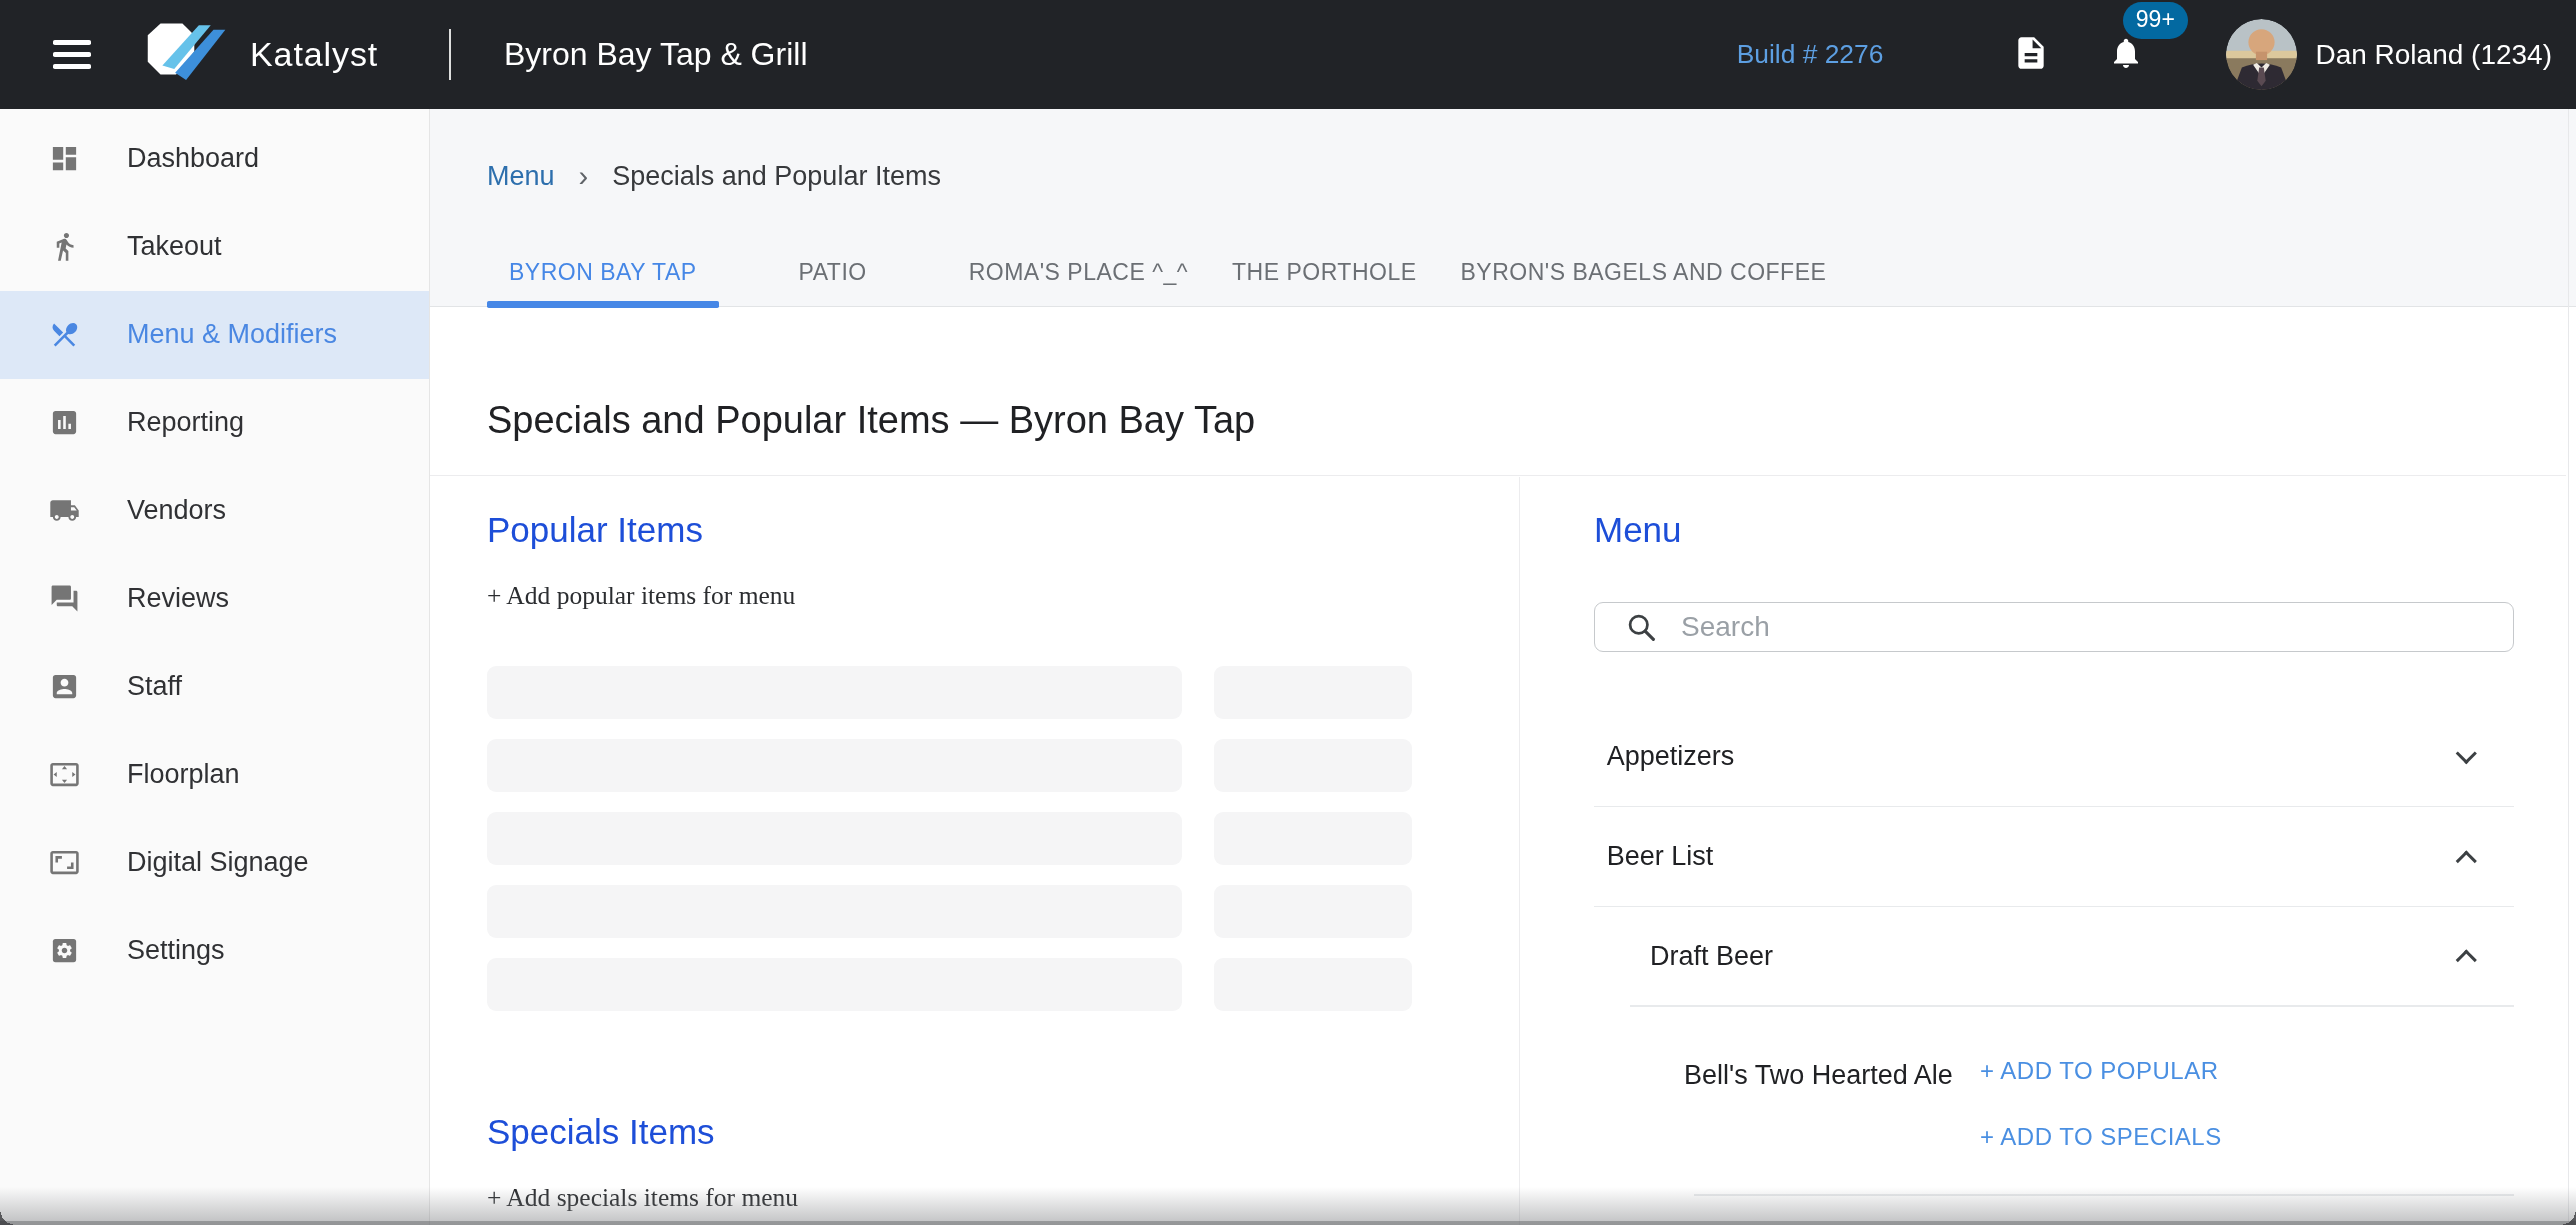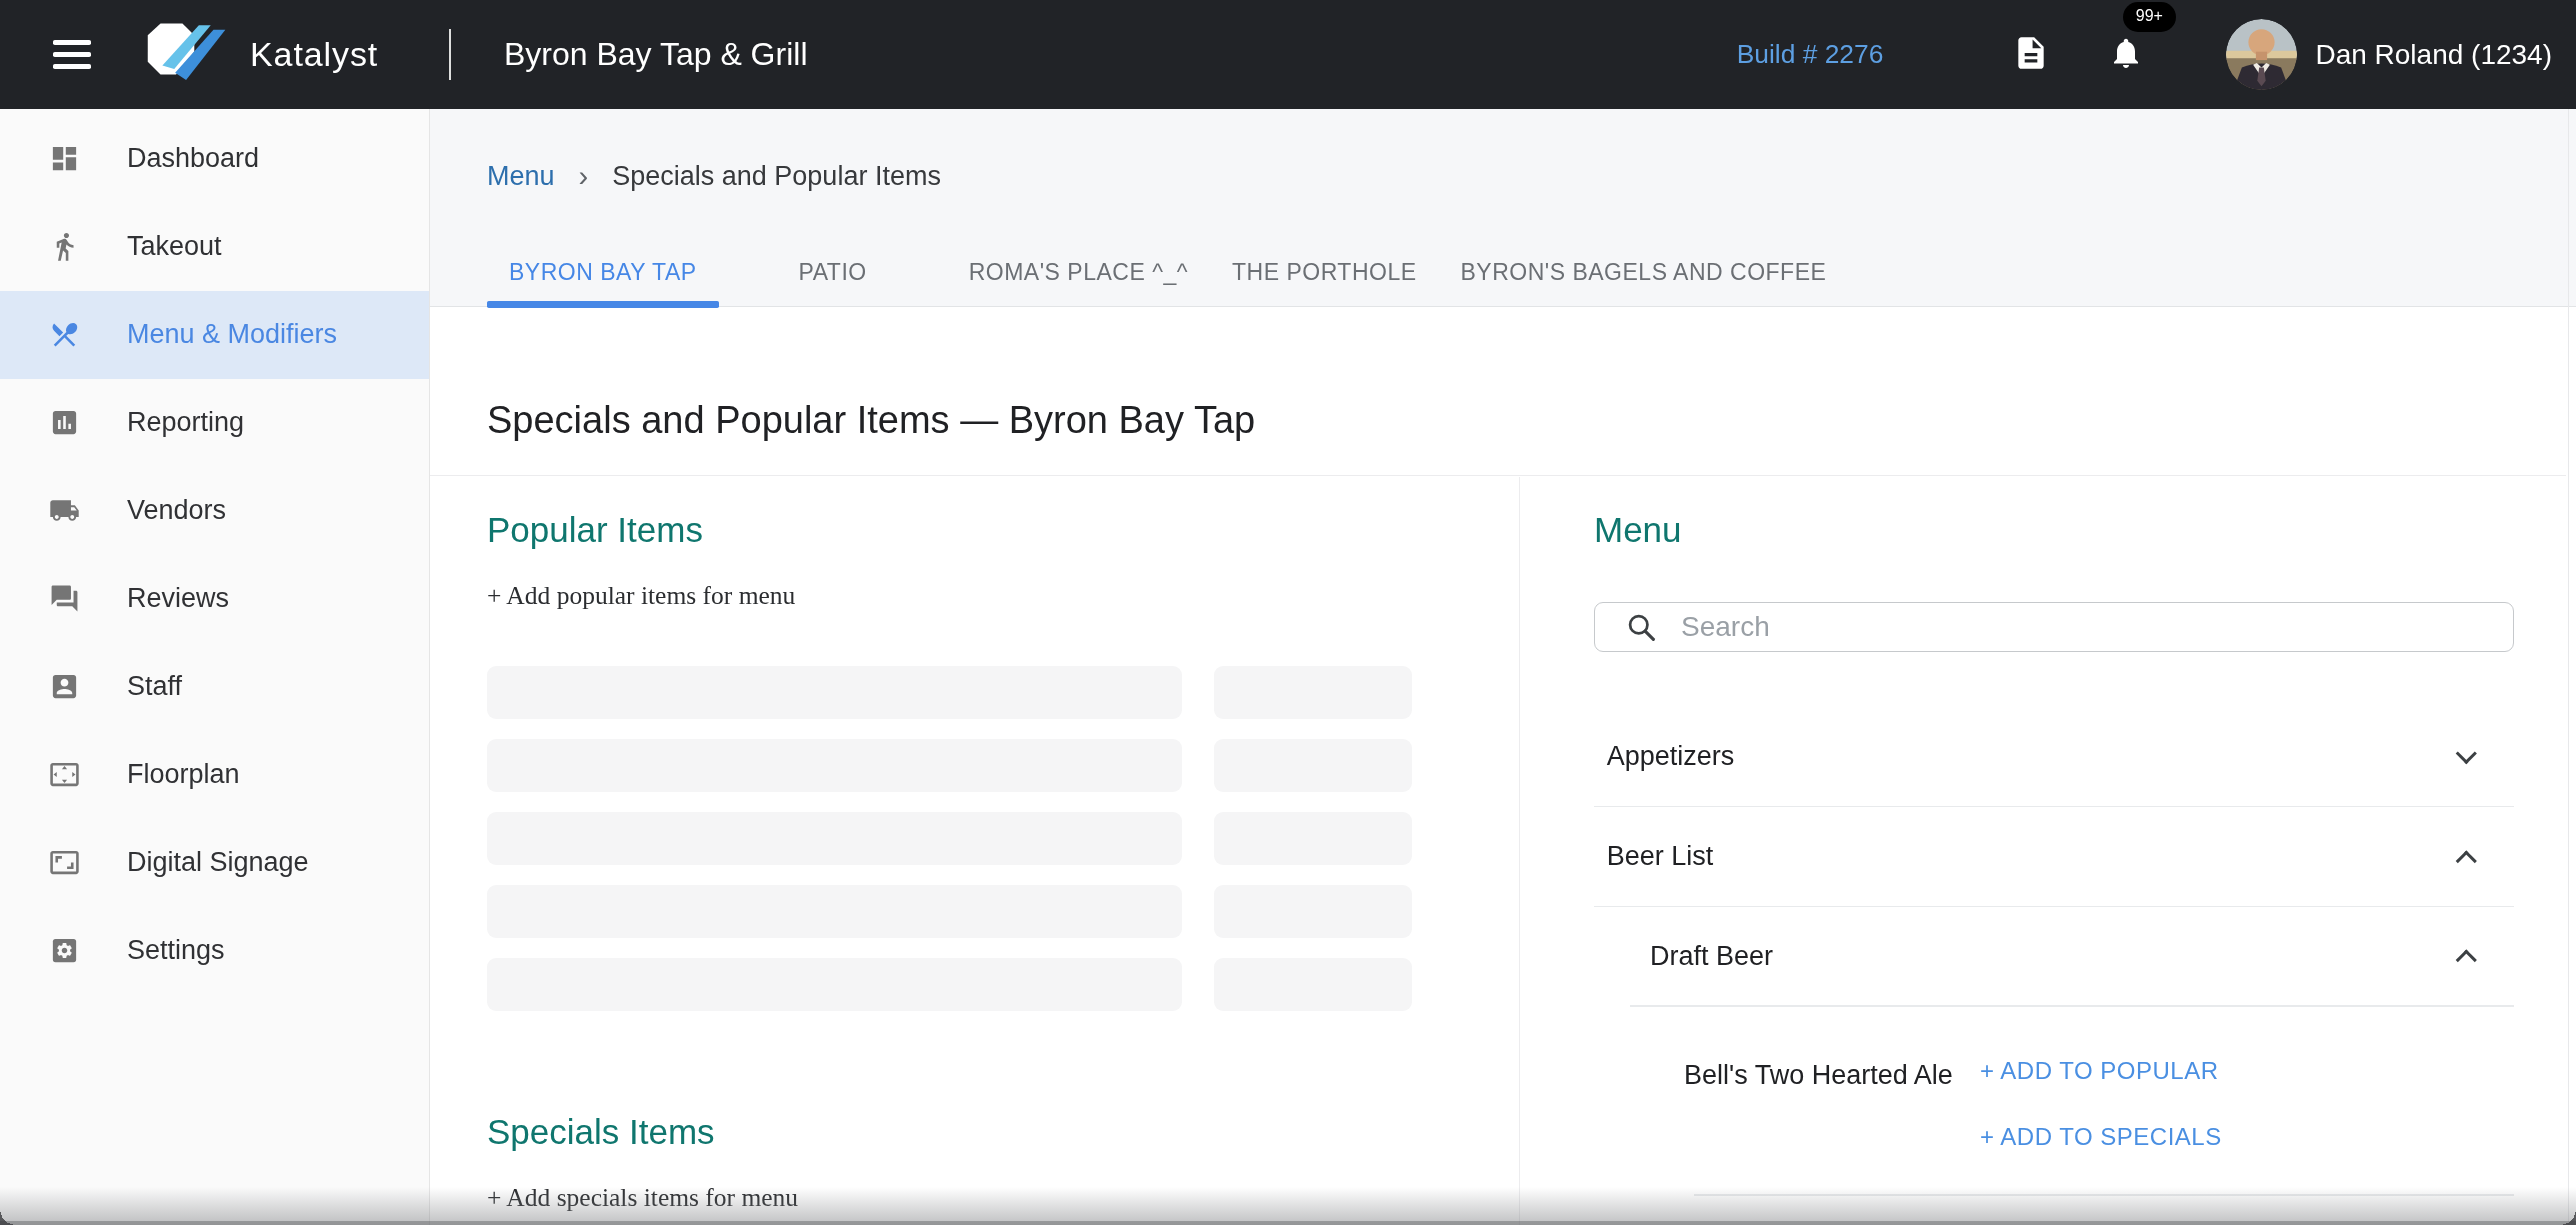--- a/index.html
+++ b/index.html
@@ -21,22 +21,22 @@
   .logo-wrap { display: flex; align-items: center; margin-left: 42px; }
   .brand { font-size: 34px; font-weight: 500; letter-spacing: 0.9px; color: #fff; margin-left: 9px; }
   .hdr-divider { width: 1.8px; height: 51px; background: rgba(255,255,255,.85); margin-left: 71px; }
   .restaurant { margin-left: 53px; font-size: 32px; color: #fff; }
   .hdr-right { margin-left: auto; display: flex; align-items: center; }
   .build { font-size: 26.4px; color: #5d9fe2; cursor: pointer; }
   .icon-btn { background: none; border: none; cursor: pointer; position: relative; }
   .doc-btn { margin-left: 129px; }
   .bell-btn { margin-left: 58px; }
   .badge {
-    position: absolute; top: -33px; left: 14.6px; background: #000000; color: #fff;
-    font-size: 16px; line-height: 1; padding: 6.4px 12.8px 7.3px; border-radius: 20px; white-space: nowrap;
+    position: absolute; top: -33px; left: 14.6px; background: #0369a1; color: #fff;
+    font-size: 23px; line-height: 1; padding: 6.4px 12.8px 7.3px; border-radius: 20px; white-space: nowrap;
   }
   .avatar { margin-left: 82px; width: 71px; height: 71px; border-radius: 50%; overflow: hidden; cursor: pointer; flex: 0 0 71px; }
   .user-name { margin-left: 18px; font-size: 28px; color: #fff; cursor: pointer; }
 
   
   .sidebar {
     position: absolute; top: 109px; left: 0; bottom: 0; width: 430px;
     background: #fafafa; border-right: 1.8px solid #e5e5e5; padding-top: 5.5px; z-index: 10;
   }
   .nav-item {
@@ -67,21 +67,21 @@
   .tab-underline { position: absolute; left: 0; right: 0; bottom: -1.8px; height: 6.4px; background: #4687e6; border-radius: 1.8px; }
 
   .content { position: absolute; top: 198px; left: 0; right: 0; bottom: 0; }
   .page-title { position: absolute; top: 92px; left: 57px; font-size: 38px; font-weight: 400; color: #202124; }
   .title-divider { position: absolute; top: 168px; left: 0; right: 10px; border-top: 1.8px solid #ececee; }
 
   .columns { position: absolute; top: 170px; left: 0; right: 0; bottom: 0; }
   .left-col { position: absolute; left: 0; top: 0; bottom: 0; width: 1090px; border-right: 1.8px solid #ececee; }
   .right-col { position: absolute; left: 1164px; top: 0; bottom: 0; width: 920px; }
 
-  .sec-heading { font-size: 35px; font-weight: 400; color: #0f766e; }
+  .sec-heading { font-size: 35px; font-weight: 400; color: #1d4ed8; }
   .left-col .sec-heading, .left-col .add-link { position: absolute; left: 57px; }
   .h-popular { top: 33px; }
   .add-link { font-size: 25.5px; color: #2b2d30; cursor: pointer; font-family: Liberation Serif, serif; }
   .add-popular { top: 104px; }
   .h-specials { top: 635px; }
   .add-specials { top: 706px; }
 
   .skel-list { position: absolute; top: 189px; left: 57px; }
   .skel-row { display: flex; margin-bottom: 20px; }
   .skel-a, .skel-b { height: 53px; background: #f5f5f6; border-radius: 9px; }

